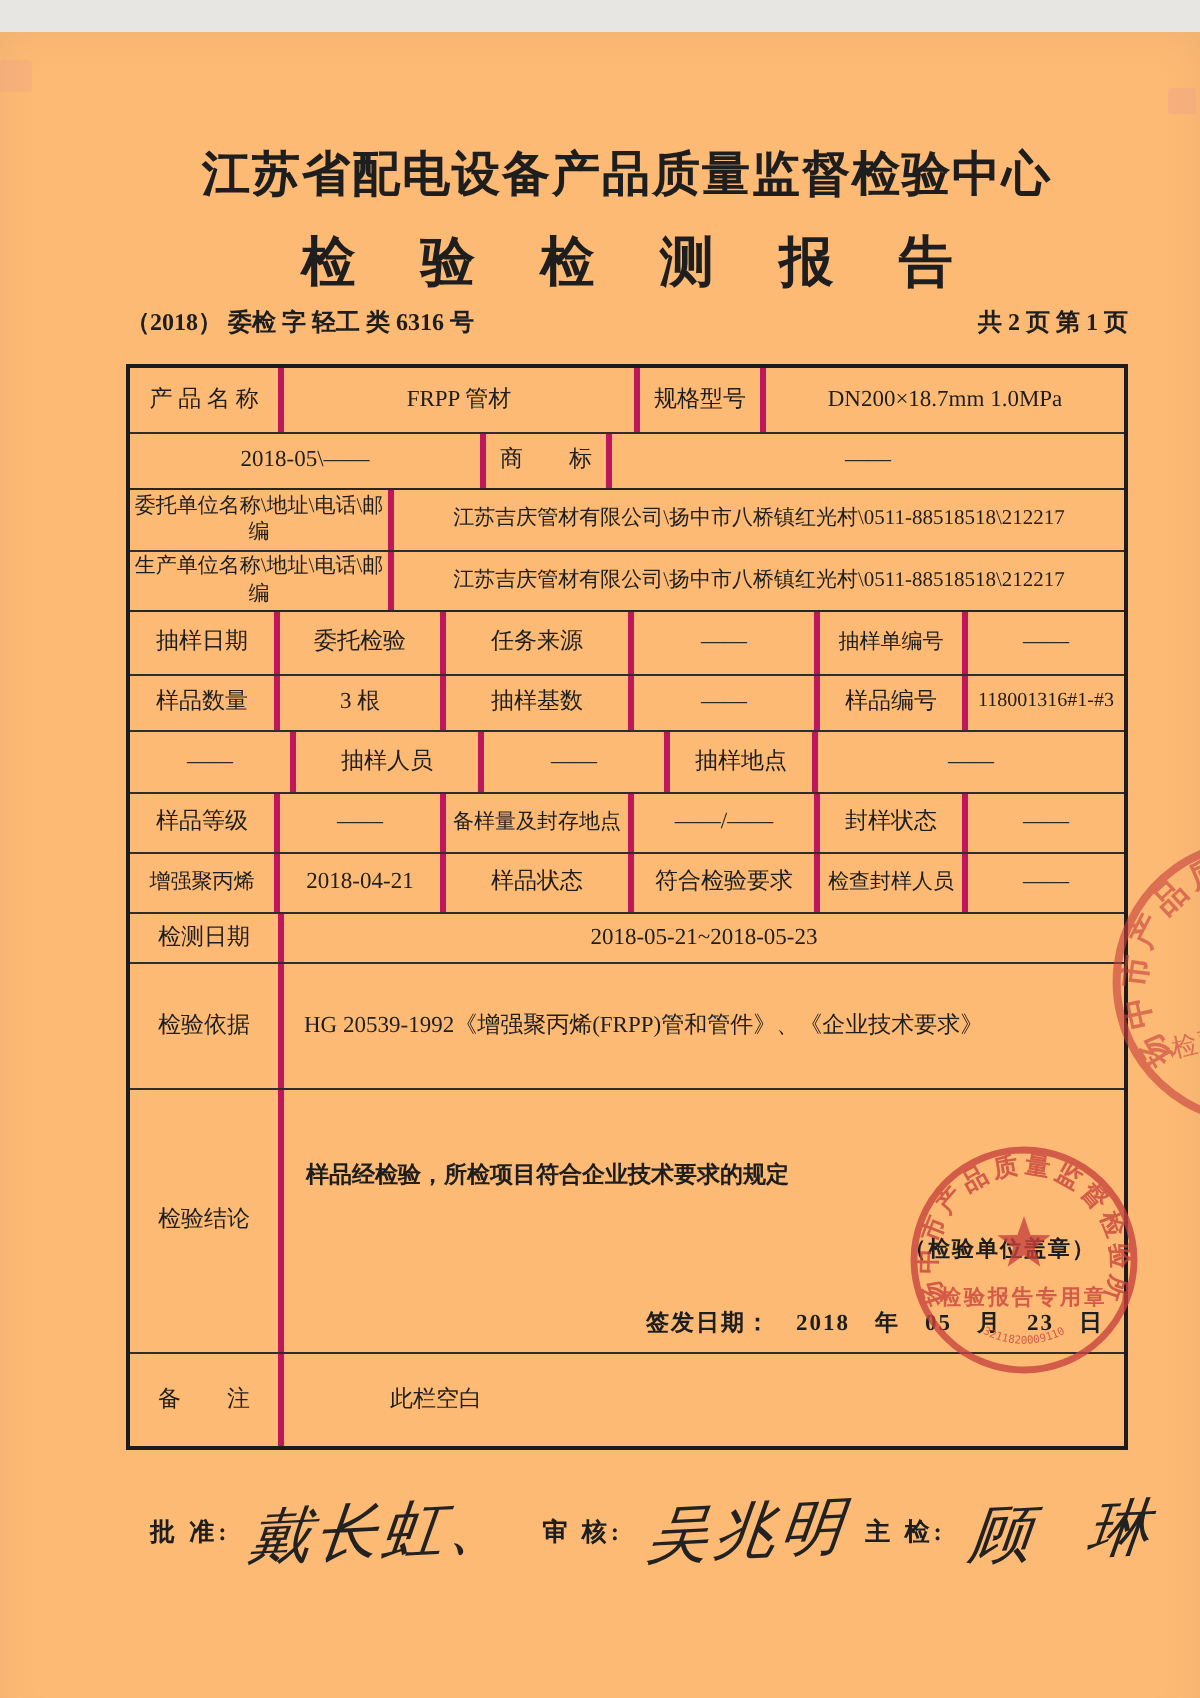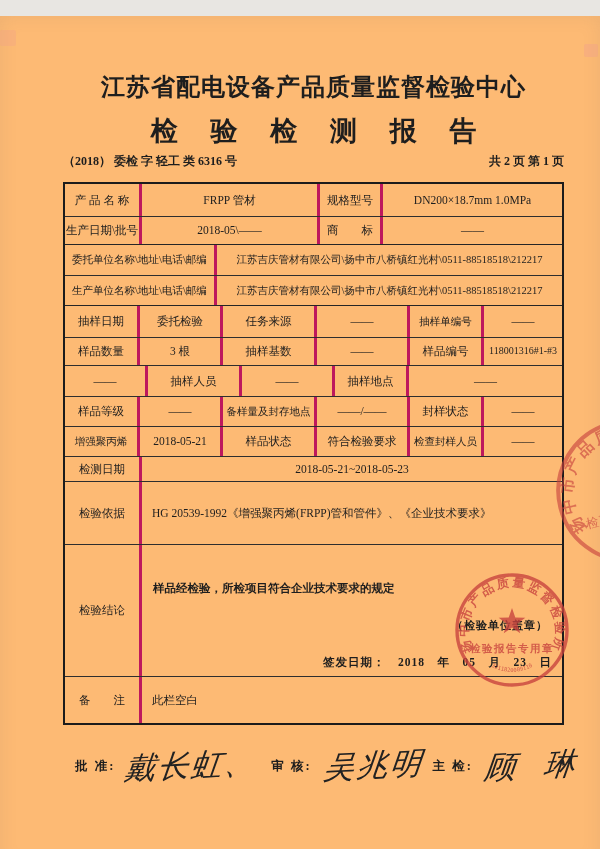--- a/index.html
+++ b/index.html
@@ -28,38 +28,38 @@
     position:absolute; top:137px; left:63px; width:501px;
     display:flex; justify-content:space-between;
     font-size:12px; font-weight:bold;gap:24px;
   }
 
   .tbl {
     position:absolute; top:166px; left:63px; width:501px;
     border:2px solid #1c1c1c; background:transparent;
   }
   .trow { display:flex; border-bottom:1px solid #2e2e2e; }
-  .trow:last-child { border-bottom:none; }
+  .trow:last-child { border-bottom:none;gap:43px; }
   .trow.sep { border-bottom:1.5px solid #262626; }
   .c {
     display:flex; align-items:center; justify-content:center;
     border-right:3px solid #be185d; font-size:11.5px; text-align:center;
     line-height:1.25; overflow:hidden;
   }
   .c:last-child { border-right:none; flex:1; }
   .c.left { justify-content:flex-start; padding-left:10px; text-align:left; }
   .c.small { font-size:10.5px; }
   .c.tiny { font-size:10px; }
 
   .h33{height:33px}.h28{height:28px}.h31{height:31px}.h30{height:30px}
   .h32{height:32px}.h25{height:25px}.h63{height:63px}.h132{height:132px}.h46{height:46px}
 
   .w77{width:77px}.w178{width:178px}.w63{width:63px}
   .w75{width:75px}.w83{width:83px}.w94{width:94px}.w93{width:93px}.w74{width:74px}
-  .w156{width:152px}
+  .w156{width:132px}
 
   .conc-cell { position:relative;font-weight:bold; }
   .conc-text { position:absolute; left:11px; top:36px; font-size:11.5px; }
   .seal-caption { position:absolute; right:14px; top:74px; font-size:11px; letter-spacing:1px; }
   .issue-date { position:absolute; right:10px; bottom:7px; font-size:11.5px; letter-spacing:1px; }
 
   .seal { position:absolute; pointer-events:none; }
   .seal.main { left:452px; top:554px; }
   .seal.edge { left:552px; top:399px; }
 
@@ -96,21 +96,20 @@
   <div class="tbl">
 
     <div class="trow h33">
       <div class="c w77">产 品 名 称</div>
       <div class="c w178">FRPP 管材</div>
       <div class="c w63">规格型号</div>
       <div class="c">DN200×18.7mm 1.0MPa</div>
     </div>
 
     <div class="trow h28 sep">
-      <div class="c w77">生产日期\批号</div>
       <div class="c w178">2018-05\——</div>
       <div class="c w63">商　　标</div>
       <div class="c">——</div>
     </div>
 
     <div class="trow h31">
       <div class="c w156 small">委托单位名称\地址\电话\邮编</div>
       <div class="c small">江苏吉庆管材有限公司\扬中市八桥镇红光村\0511-88518518\212217</div>
     </div>
 
@@ -149,21 +148,21 @@
       <div class="c w75">样品等级</div>
       <div class="c w83">——</div>
       <div class="c w94 small">备样量及封存地点</div>
       <div class="c w93">——/——</div>
       <div class="c w74">封样状态</div>
       <div class="c">——</div>
     </div>
 
     <div class="trow h30">
       <div class="c w75 small">增强聚丙烯</div>
-      <div class="c w83">2018-05-21</div>
+      <div class="c w83">2018-04-21</div>
       <div class="c w94">样品状态</div>
       <div class="c w93">符合检验要求</div>
       <div class="c w74 small">检查封样人员</div>
       <div class="c">——</div>
     </div>
 
     <div class="trow h25">
       <div class="c w77">检测日期</div>
       <div class="c">2018-05-21~2018-05-23</div>
     </div>

